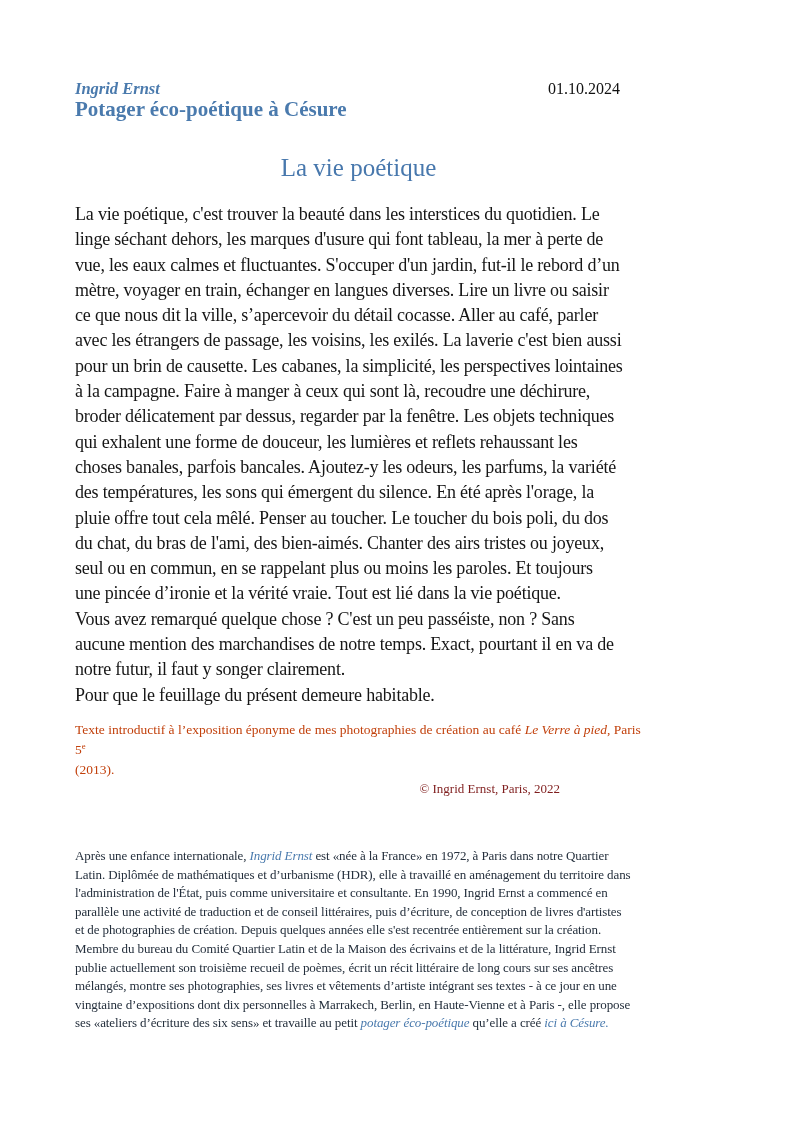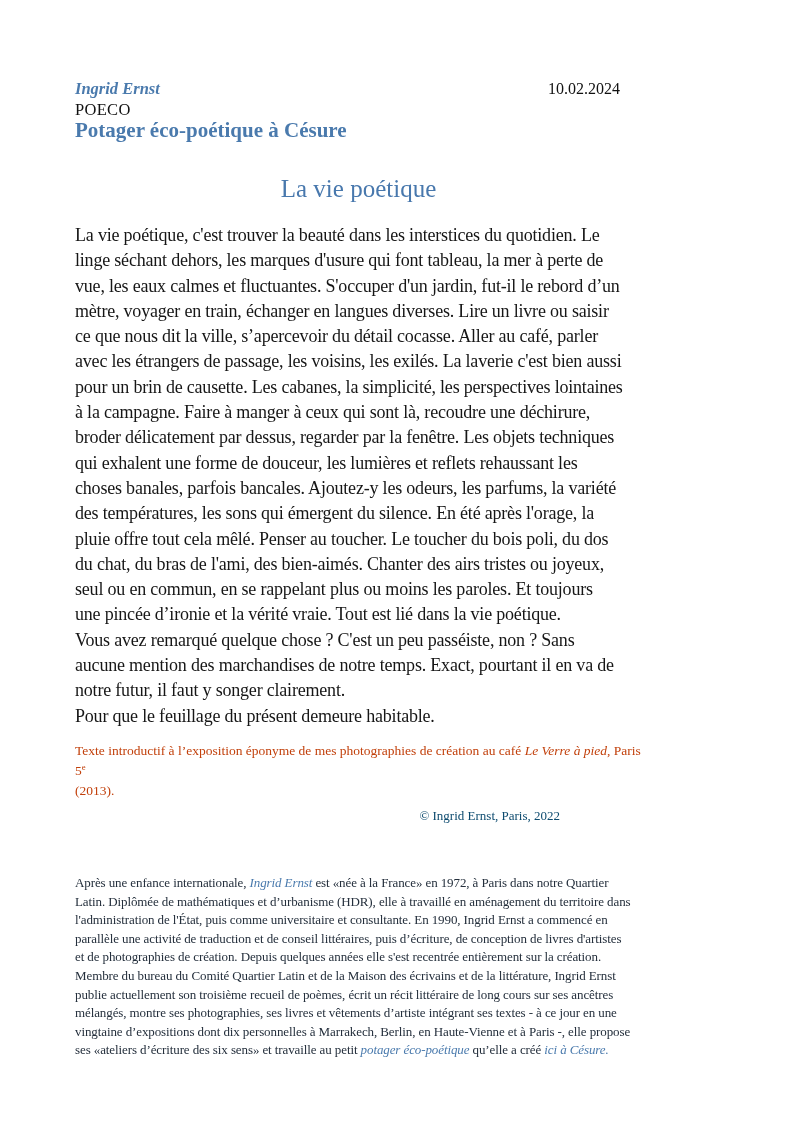--- a/index.html
+++ b/index.html
@@ -74,24 +74,24 @@
     color: #c2410c;
   }
   .footnote em { font-style: italic; }
   .footnote sup {
     font-size: 0.65em;
     vertical-align: super;
     line-height: 0;
   }
   
   .copyright {
-    margin-top: 6px;
+    margin-top: 0;
     font-size: 13px;
     line-height: 17px;
-    color: #0c4a6e;
+    color: #7f1d1d;
     text-align: right;
     padding-right: 82px;
   }
   
   .bio {
     margin-top: 50px;
     font-size: 13px;
     line-height: 18.6px;
     letter-spacing: -0.1px;
     color: #242f3c;
@@ -104,23 +104,22 @@
   }
 </style>
 </head>
 <body>
 
 <div class="page">
 
   <header>
     <div class="header-row">
       <span class="author">Ingrid Ernst</span>
-      <span class="doc-date">10.02.2024</span>
+      <span class="doc-date">01.10.2024</span>
     </div>
-    <div class="org">POECO</div>
     <div class="subtitle">Potager éco-poétique à Césure</div>
   </header>
 
   <h1 class="title">La vie poétique</h1>
 
   <div class="body-text">La vie poétique, c'est trouver la beauté dans les interstices du quotidien. Le
 linge séchant dehors, les marques d'usure qui font tableau, la mer à perte de
 vue, les eaux calmes et fluctuantes. S'occuper d'un jardin, fut-il le rebord d’un
 mètre, voyager en train, échanger en langues diverses. Lire un livre ou saisir
 ce que nous dit la ville, s’apercevoir du détail cocasse. Aller au café, parler

